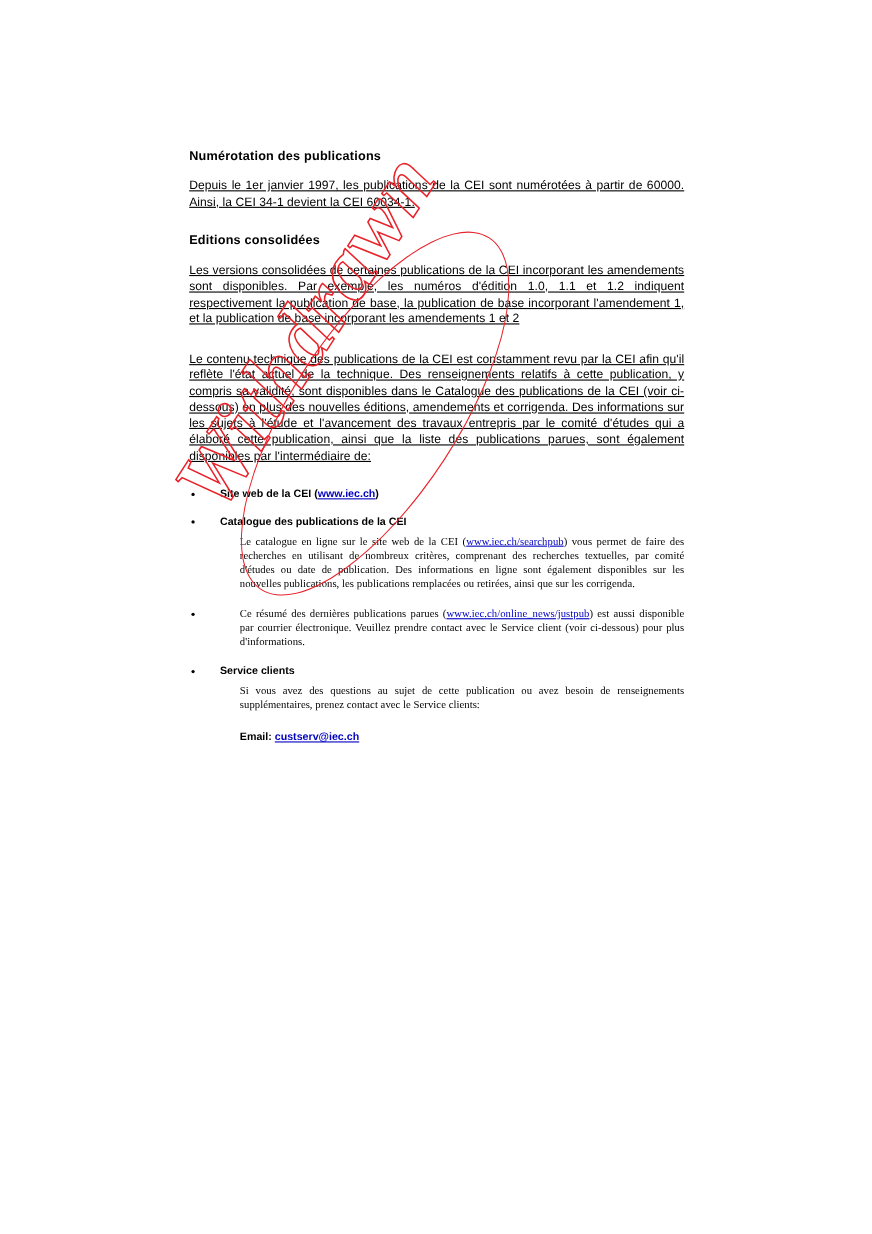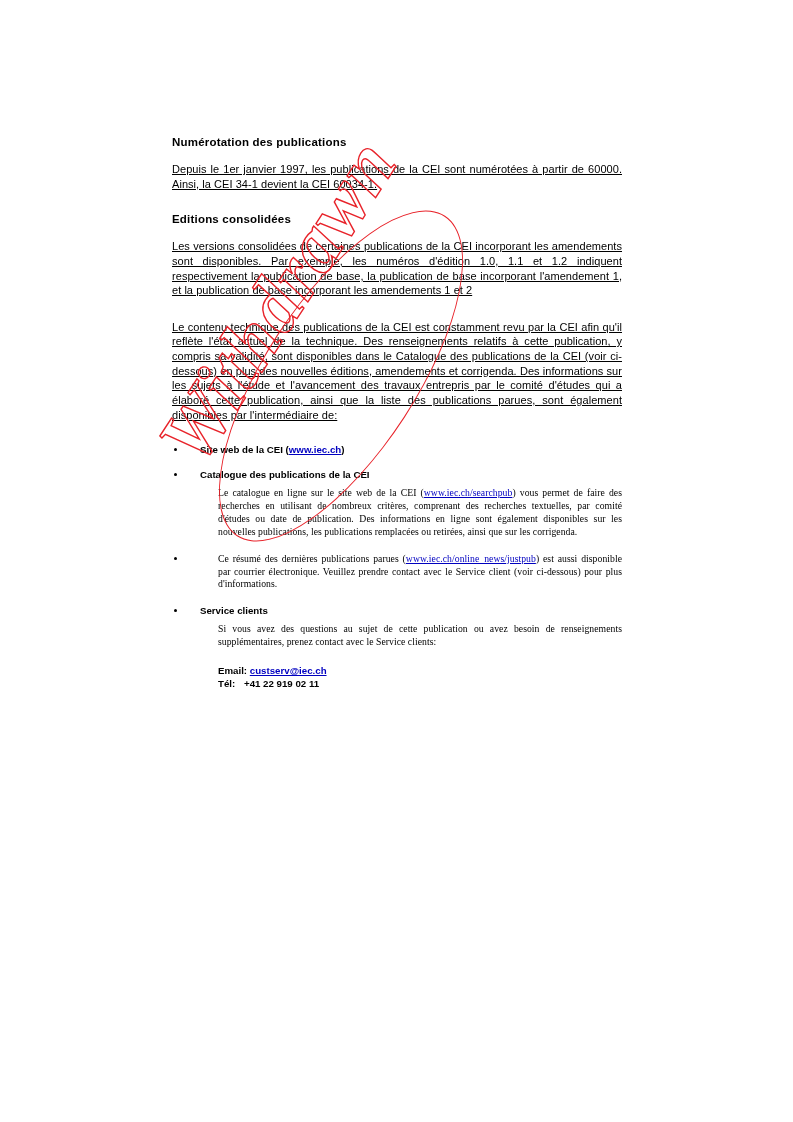--- a/index.html
+++ b/index.html
@@ -163,21 +163,20 @@
         <span class="dot"></span>
         <div class="bullet-body"><span>Ce résumé des dernières publications parues (</span><a class="link" href="#">www.iec.ch/online_news/justpub</a><span>) est aussi disponible par courrier électronique. Veuillez prendre contact avec le Service client (voir ci-dessous) pour plus d'informations.</span></div>
       </li>
 
       <li>
         <span class="dot"></span>
         <div class="bullet-head">Service clients</div>
         <div class="bullet-body">Si vous avez des questions au sujet de cette publication ou avez besoin de renseignements supplémentaires, prenez contact avec le Service clients:</div>
         <div class="contact-block">
           <div class="contact-row"><span>Email:</span> <a class="link" href="#">custserv@iec.ch</a></div>
-          <div class="contact-row"><span class="contact-label">Tél:</span><span>+41 22 919 02 11</span></div>
         </div>
       </li>
 
     </ul>
   </div>
 
   <div class="watermark">
     <div class="wm-ellipse"></div>
     <div class="wm-text">Withdrawn</div>
   </div>

